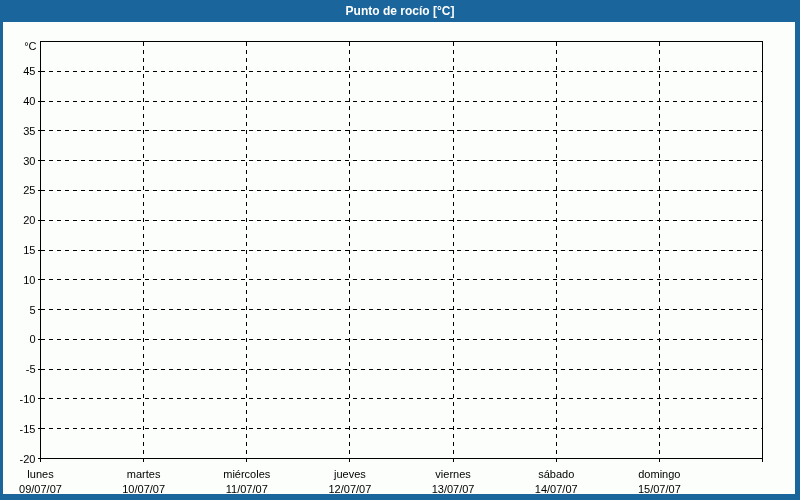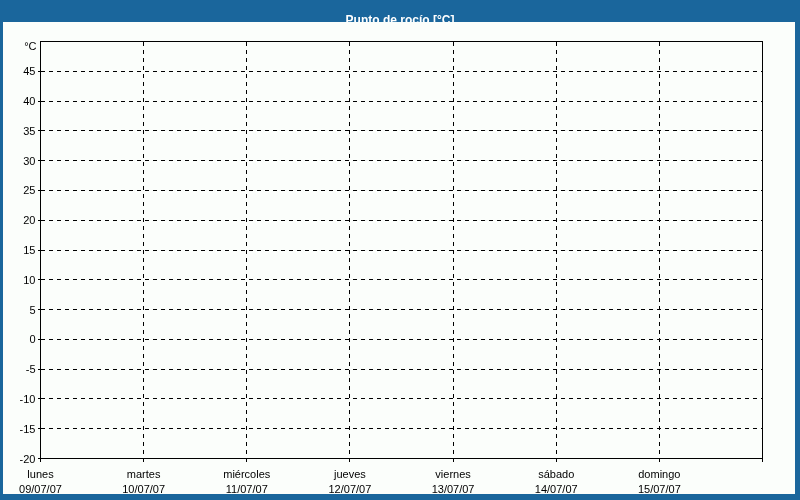--- a/index.html
+++ b/index.html
@@ -6,21 +6,21 @@
   body { font-family: "Liberation Sans", sans-serif; }
   .frame {
     position: relative;
     width: 800px;
     height: 500px;
     background: var(--frame-blue, #1a669c);
     overflow: hidden;
   }
   .titlebar {
     position: absolute;
-    top: 9px; left: 0;
+    top: 0; left: 0;
     width: 100%; height: 22px;
     display: flex;
     align-items: center;
     justify-content: center;
   }
   .titlebar .title-text {
     color: var(--title-text, #ffffff);
     font-size: 12px;
     font-weight: bold;
     letter-spacing: 0px;

